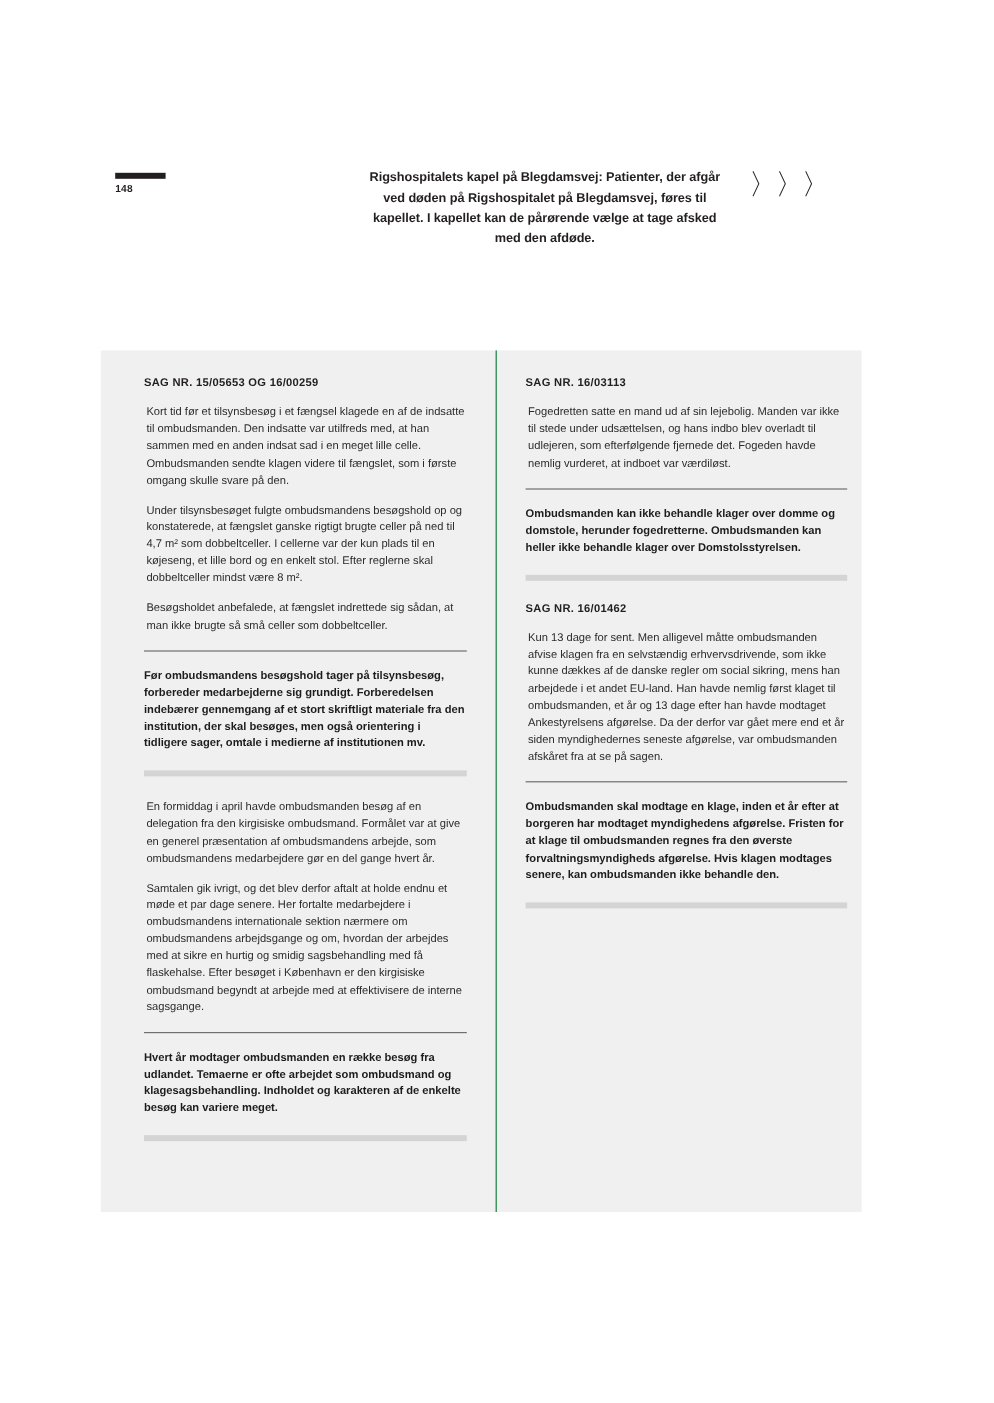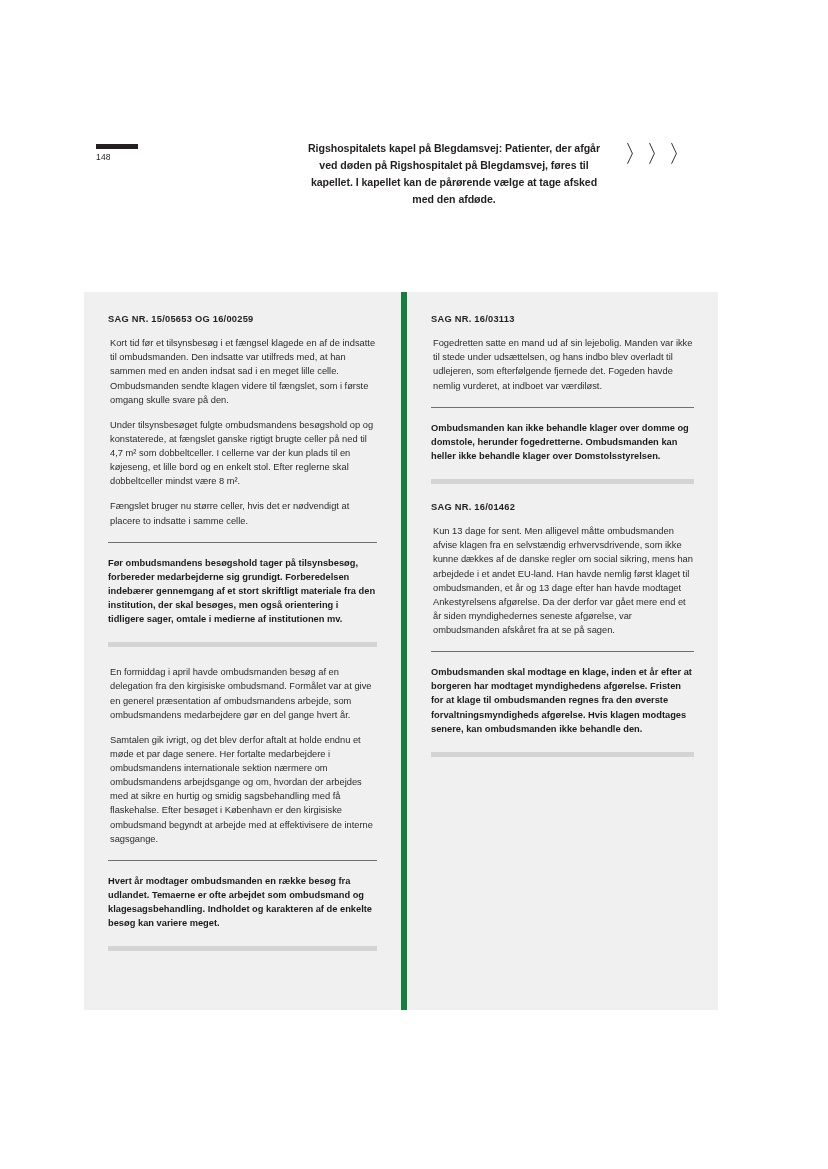--- a/index.html
+++ b/index.html
@@ -40,21 +40,21 @@
     width: 90px;
   }
   .folio-rule {
     width: 42px;
     height: 5px;
     background: #231f20;
     margin-bottom: 4px;
   }
   .folio-number {
     font-size: 8.5px;
-    font-weight: 400;
+    font-weight: 700;
     letter-spacing: 0.2px;
     color: #231f20;
     line-height: 1;
   }
 
   .head-title {
     position: absolute;
     left: 300px;
     top: 0px;
     width: 308px;
@@ -83,36 +83,36 @@
     position: absolute;
     left: 84px;
     top: 292px;
     width: 634px;
     height: 718px;
     background: #f0f0f0;
   }
 
   .panel-inner {
     position: absolute;
-    left: 0;
+    left: 12px;
     top: 0;
     width: 100%;
     height: 100%;
     display: flex;
     gap: 0;
   }
 
   .column {
     position: relative;
     box-sizing: border-box;
     padding: 22px 24px 0 24px;
     width: 317px;
   }
   .column.right {
-    border-left: 6px solid #15803d;
+    border-left: 1px solid #15803d;
   }
 
   h2.case-no {
     margin: 0 0 11px 0;
     font-size: 9.3px;
     font-weight: 700;
     letter-spacing: 0.25px;
     color: #231f20;
     line-height: 1.2;
   }
@@ -173,21 +173,21 @@
 
   <div class="panel">
     <div class="panel-inner">
 
       <div class="column left">
 
         <h2 class="case-no">SAG NR. 15/05653 OG 16/00259</h2>
 
         <p class="body">Kort tid før et tilsynsbesøg i et fængsel klagede en af de indsatte til ombudsmanden. Den indsatte var utilfreds med, at han sammen med en anden indsat sad i en meget lille celle. Ombudsmanden sendte klagen videre til fængslet, som i første omgang skulle svare på den.</p>
         <p class="body">Under tilsynsbesøget fulgte ombudsmandens besøgshold op og konstaterede, at fængslet ganske rigtigt brugte celler på ned til 4,7 m² som dobbeltceller. I cellerne var der kun plads til en køjeseng, et lille bord og en enkelt stol. Efter reglerne skal dobbeltceller mindst være 8 m².</p>
-        <p class="body">Fængslet bruger nu større celler, hvis det er nødvendigt at placere to indsatte i samme celle.</p>
+        <p class="body">Besøgsholdet anbefalede, at fængslet indrettede sig sådan, at man ikke brugte så små celler som dobbeltceller.</p>
 
         <hr class="rule">
 
         <p class="callout">Før ombudsmandens besøgshold tager på tilsynsbesøg, forbereder medarbejderne sig grundigt. Forberedelsen indebærer gennemgang af et stort skriftligt materiale fra den institution, der skal besøges, men også orientering i tidligere sager, omtale i medierne af institutionen mv.</p>
 
         <div class="bar"></div>
 
         <p class="body">En formiddag i april havde ombudsmanden besøg af en delegation fra den kirgisiske ombudsmand. Formålet var at give en generel præsentation af ombudsmandens arbejde, som ombudsmandens medarbejdere gør en del gange hvert år.</p>
         <p class="body">Samtalen gik ivrigt, og det blev derfor aftalt at holde endnu et møde et par dage senere. Her fortalte medarbejdere i ombudsmandens internationale sektion nærmere om ombudsmandens arbejdsgange og om, hvordan der arbejdes med at sikre en hurtig og smidig sagsbehandling med få flaskehalse. Efter besøget i København er den kirgisiske ombudsmand begyndt at arbejde med at effektivisere de interne sagsgange.</p>
 

